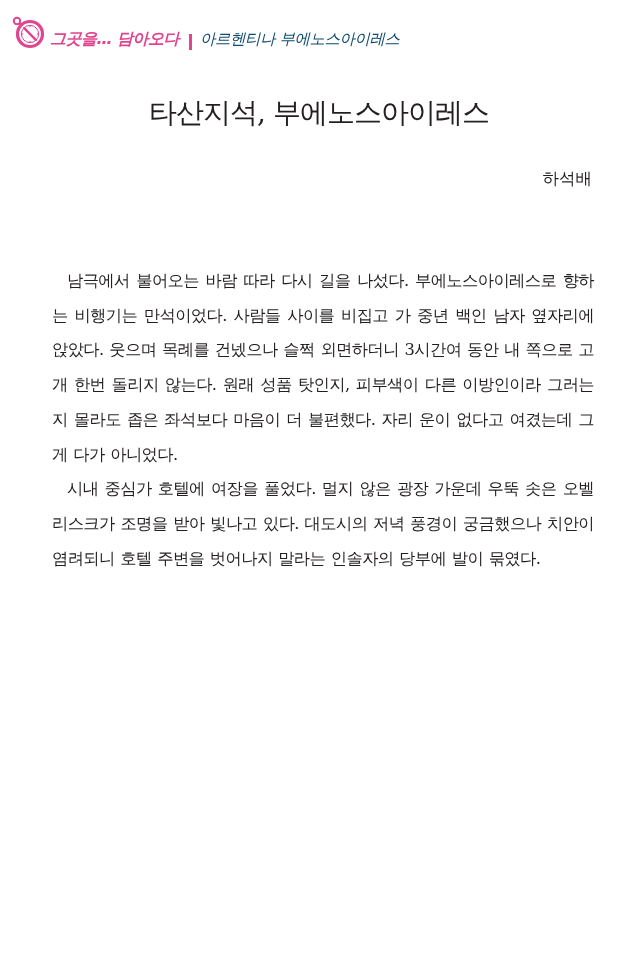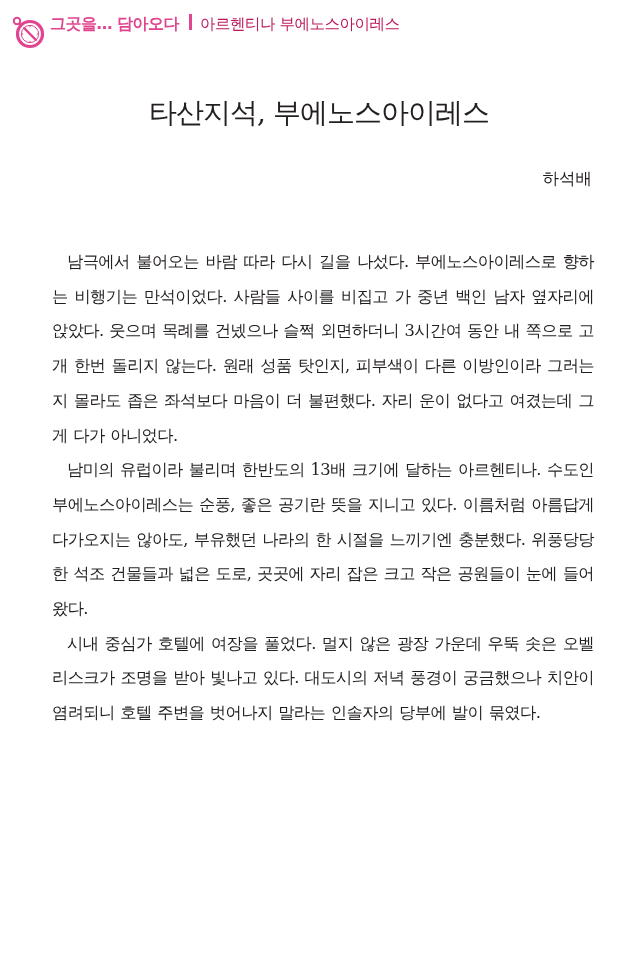--- a/index.html
+++ b/index.html
@@ -14,21 +14,22 @@
     overflow: hidden;
     font-family: "DejaVu Sans", "Liberation Sans", sans-serif;
     color: #231f20;
   }
   .header {
     position: absolute;
     left: 10px;
     top: 14px;
     height: 36px;
     display: flex;
-    align-items: flex-start;
+    align-items: flex-end;
+    font-style: italic;
   }
   .header .logo-icon {
     width: 36px;
     height: 36px;
     display: inline-block;
     margin-right: 4px;
   }
   .header .series-title {
     font-family: "DejaVu Sans", sans-serif;
     font-weight: bold;
@@ -39,21 +40,21 @@
   .header .separator {
     display: inline-block;
     width: 3px;
     height: 16px;
     background: #e0458f;
     margin: 0 8px 0 10px;
   }
   .header .location {
     font-family: "DejaVu Sans", sans-serif;
     font-size: 15.5px;
-    color: #be185d;
+    color: #0c4a6e;
     letter-spacing: -0.5px;
   }
   .title {
     position: absolute;
     left: 0;
     width: 618px;
     top: 84px;
     text-align: center;
     font-family: "DejaVu Serif", "Liberation Serif", serif;
     font-size: 28px;
@@ -67,21 +68,21 @@
     right: 26px;
     top: 168px;
     font-family: "DejaVu Serif", "Liberation Serif", serif;
     font-size: 16.5px;
     color: #231f20;
   }
   .article {
     position: absolute;
     left: 52px;
     width: 542px;
-    top: 245px;
+    top: 264px;
     font-family: "DejaVu Serif", "Liberation Serif", serif;
     font-size: 16.3px;
     line-height: 34.7px;
     color: #231f20;
     letter-spacing: -0.6px;
     word-spacing: 1px;
   }
   .article p {
     margin: 0;
     text-indent: 15px;
@@ -111,15 +112,14 @@
   <span class="separator"></span>
   <span class="location">아르헨티나 부에노스아이레스</span>
 </div>
 
 <h1 class="title">타산지석, 부에노스아이레스</h1>
 
 <div class="author">하석배</div>
 
 <div class="article">
   <p>남극에서 불어오는 바람 따라 다시 길을 나섰다. 부에노스아이레스로 향하는 비행기는 만석이었다. 사람들 사이를 비집고 가 중년 백인 남자 옆자리에 앉았다. 웃으며 목례를 건넸으나 슬쩍 외면하더니 3시간여 동안 내 쪽으로 고개 한번 돌리지 않는다. 원래 성품 탓인지, 피부색이 다른 이방인이라 그러는지 몰라도 좁은 좌석보다 마음이 더 불편했다. 자리 운이 없다고 여겼는데 그게 다가 아니었다.</p>
-  <p>남미의 유럽이라 불리며 한반도의 13배 크기에 달하는 아르헨티나. 수도인 부에노스아이레스는 순풍, 좋은 공기란 뜻을 지니고 있다. 이름처럼 아름답게 다가오지는 않아도, 부유했던 나라의 한 시절을 느끼기엔 충분했다. 위풍당당한 석조 건물들과 넓은 도로, 곳곳에 자리 잡은 크고 작은 공원들이 눈에 들어왔다.</p>
   <p>시내 중심가 호텔에 여장을 풀었다. 멀지 않은 광장 가운데 우뚝 솟은 오벨리스크가 조명을 받아 빛나고 있다. 대도시의 저녁 풍경이 궁금했으나 치안이 염려되니 호텔 주변을 벗어나지 말라는 인솔자의 당부에 발이 묶였다.</p>
 </div>
 
 </body></html>

